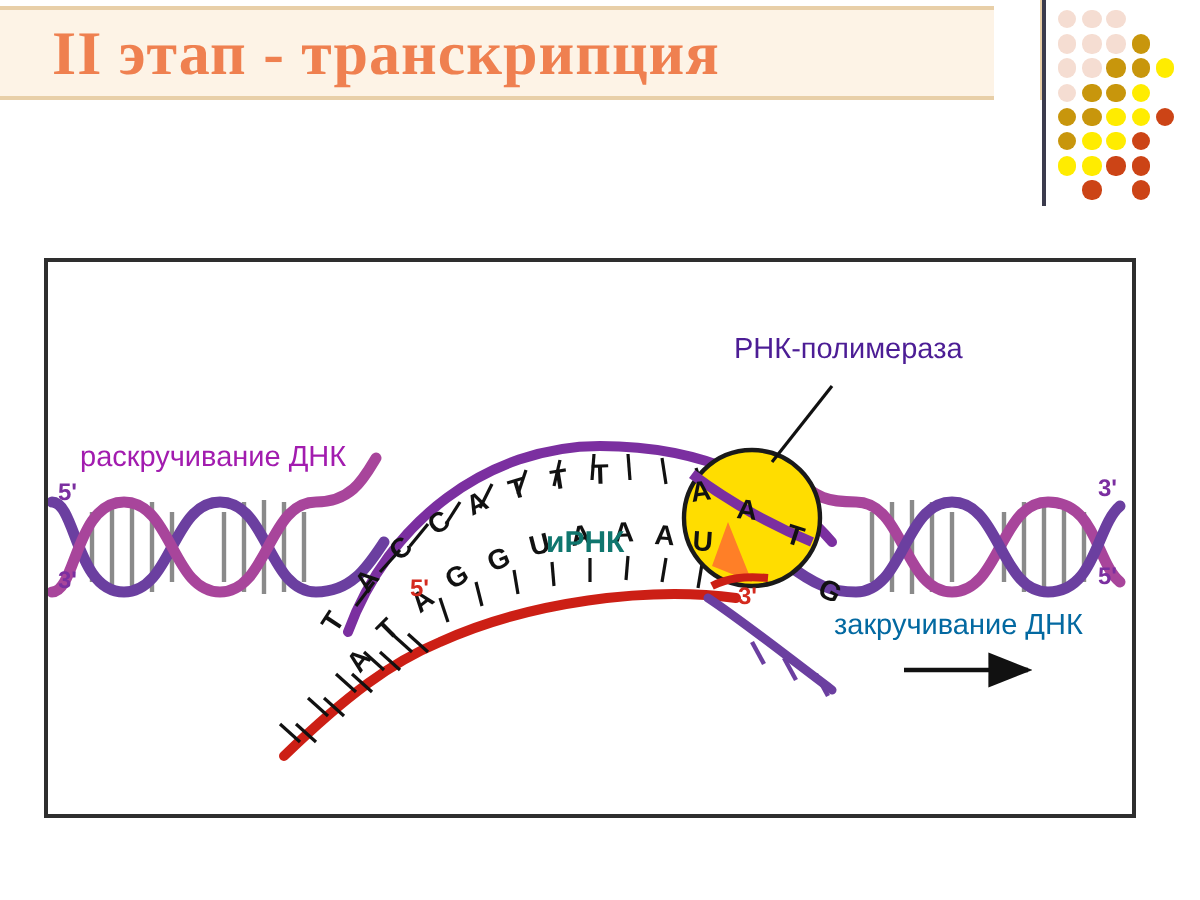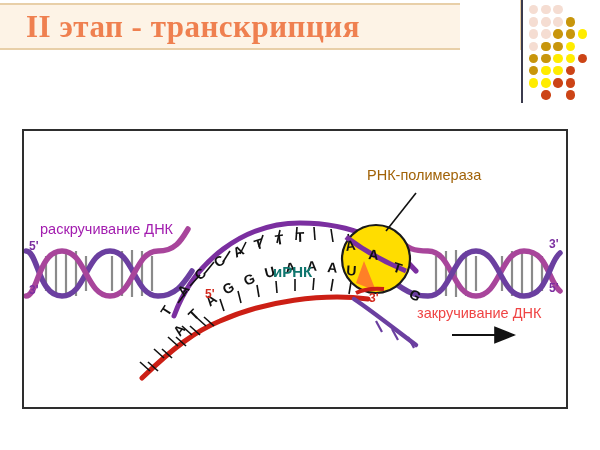--- a/index.html
+++ b/index.html
@@ -5,21 +5,21 @@
   html,body{margin:0;padding:0;}
   body{
     width:600px;height:450px;
     background:#ffffff;
     font-family:"Liberation Sans",sans-serif;
     overflow:hidden;
     position:relative;
   }
   
   #title-banner{
-    position:absolute;left:0;top:3px;width:460px;height:47px;
+    position:absolute;left:0;top:3px;width:497px;height:47px;
     background:#fdf3e6;
     border-top:2px solid #e8cfa8;
     border-bottom:2px solid #e8cfa8;
     box-sizing:border-box;
     display:flex;align-items:center;
   }
   #title-text{
     font-family:"Liberation Serif",serif;
     font-weight:bold;
     font-size:31px;
@@ -47,24 +47,24 @@
     border:2px solid #2e2e2e;
     box-sizing:border-box;
   }
   #diagram-svg{position:absolute;left:0;top:0;}
 
   .lbl{position:absolute;white-space:nowrap;}
   #label-unwinding{
     left:38px;top:219px;font-size:14.5px;color:#a21caf;
   }
   #label-winding{
-    left:415px;top:303px;font-size:14.5px;color:#ef4444;
+    left:415px;top:303px;font-size:14.5px;color:#0369a1;
   }
   #label-polymerase{
-    left:365px;top:166px;font-size:14.5px;color:#a16207;
+    left:365px;top:166px;font-size:14.5px;color:#4c1d95;
   }
   #label-mrna{
     left:271px;top:261px;font-size:15px;color:#0f766e;font-weight:bold;
   }
   .tick-label{position:absolute;font-size:12px;font-weight:bold;font-family:"Liberation Sans",sans-serif;}
   .tick-purple{color:#7b2fa0;}
   .tick-red{color:#d42a1e;}
 </style>
 </head>
 <body>

